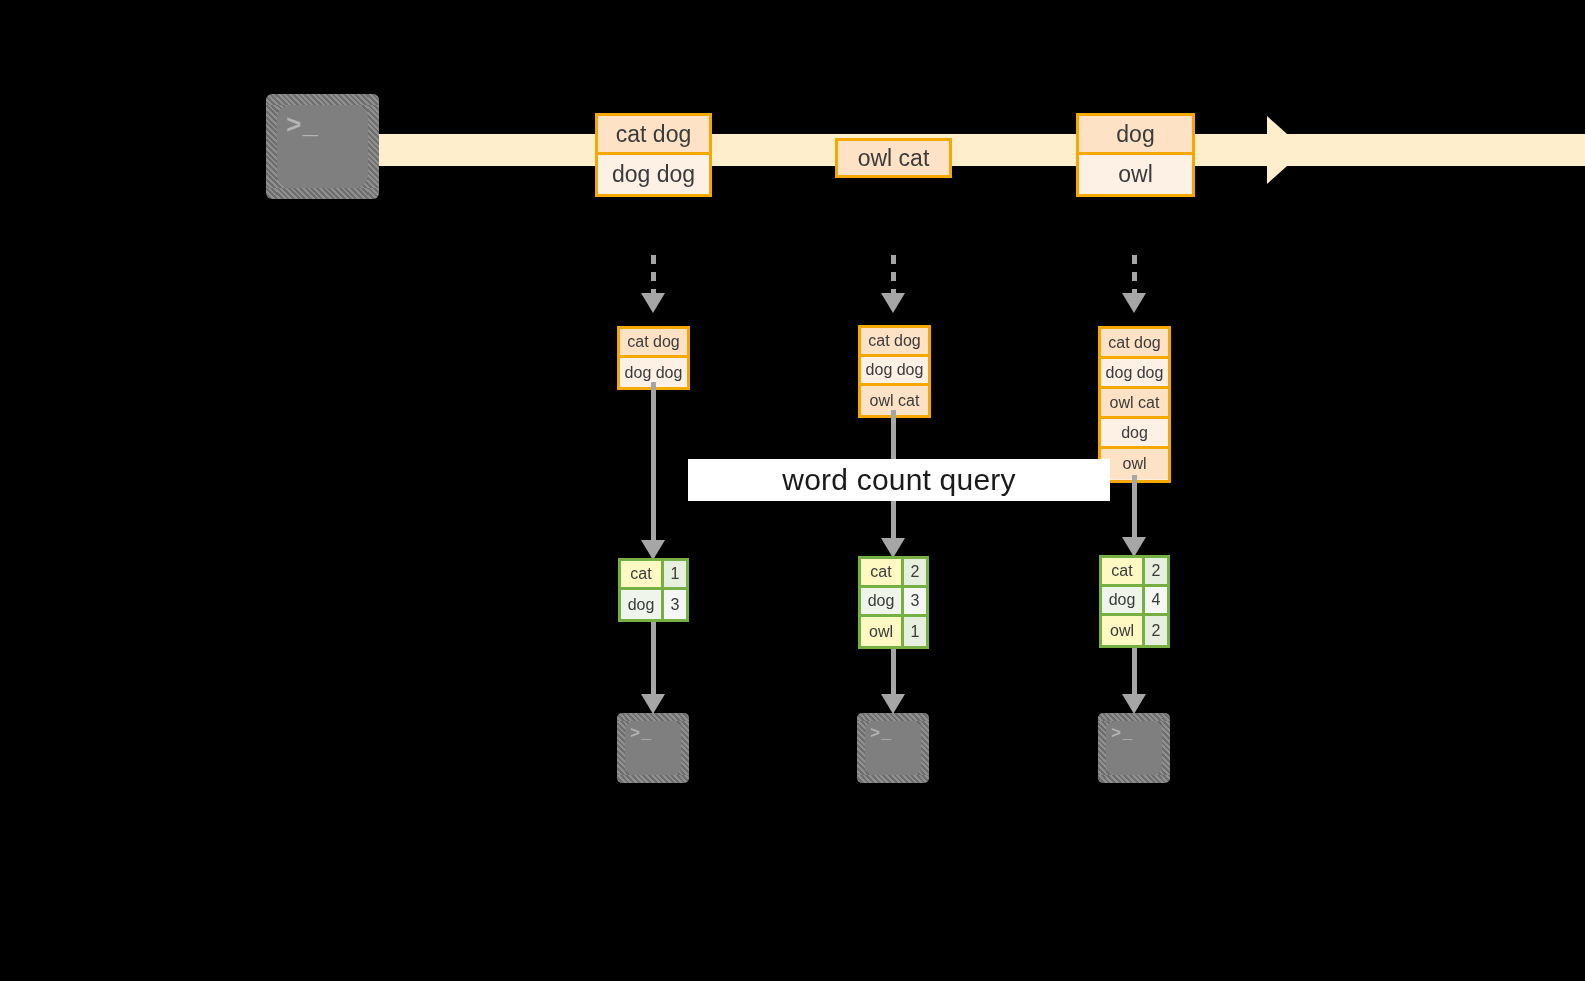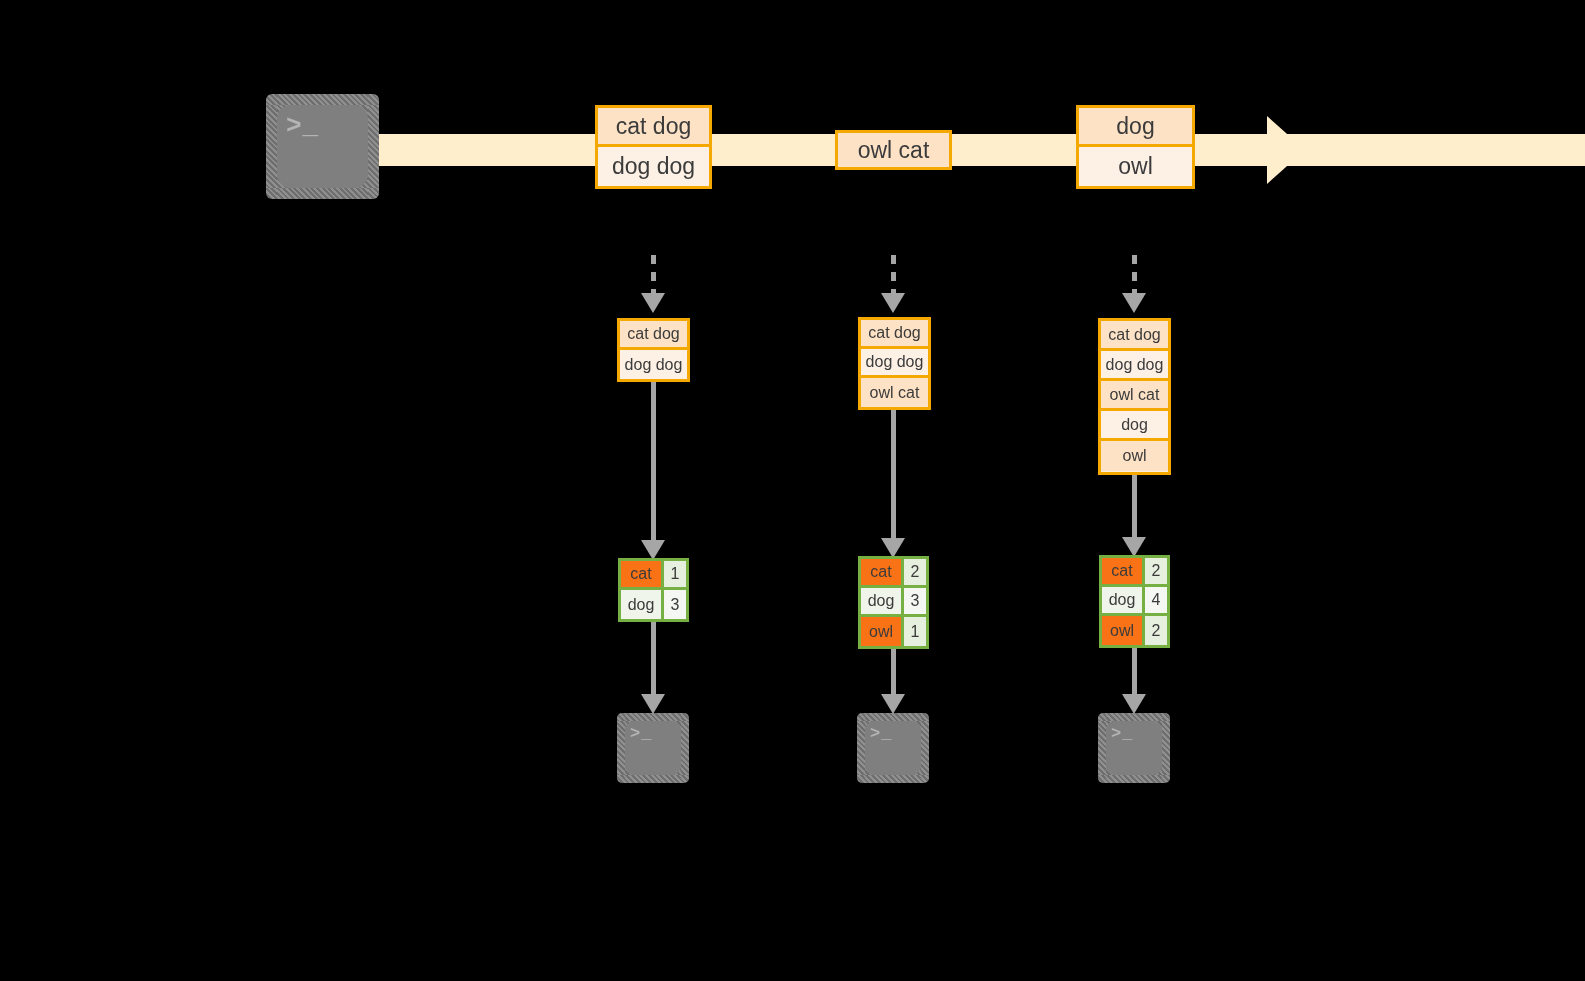--- a/index.html
+++ b/index.html
@@ -60,20 +60,21 @@
     border-bottom: 34px solid transparent;
     border-left: 38px solid #ffeecb;
   }
 
   
   .rec-stack {
     position: absolute;
     box-sizing: border-box;
     border: 3px solid #f5a800;
     background: #fdeedd;
+    margin-top: 8px;
   }
   .rec-cell {
     box-sizing: border-box;
     display: flex;
     align-items: center;
     justify-content: center;
     color: #3b3b3b;
     white-space: nowrap;
     border-bottom: 3px solid #f5a800;
   }
@@ -103,21 +104,21 @@
     display: flex;
     align-items: center;
     justify-content: center;
     font-size: 16px;
     color: #3b3b3b;
     white-space: nowrap;
   }
   .res-word {
     border-right: 3px solid #76b043;
   }
-  .res-row.dark  .res-word  { background: #f97316; }
+  .res-row.dark  .res-word  { background: #fef9c3; }
   .res-row.dark  .res-count { background: #e7efdf; }
   .res-row.light .res-word  { background: #f0f5eb; }
   .res-row.light .res-count { background: #f5f8f2; }
 
   
   .arrow-line {
     position: absolute;
     background: #a6a6a6;
     width: 5px;
   }
@@ -274,14 +275,17 @@
   </div>
 
   <div class="arrow-line" style="left:1132px; top:648px; height:48px;"></div>
   <div class="arrow-head" style="left:1122px; top:694px;"></div>
 
   <div class="terminal" style="left:1098px; top:713px; width:72px; height:70px; border-width:8px; border-radius:5px;">
     <div class="terminal-inner" style="border-radius:9px;"></div>
     <div class="terminal-glyph" style="left:5px; top:4px; font-size:17px;">&gt;_</div>
   </div>
 
+  <div class="query-band" style="left:688px; top:459px; width:422px; height:42px;">
+    <span class="query-text">word count query</span>
+  </div>
 
 </div>
 
 </body></html>

